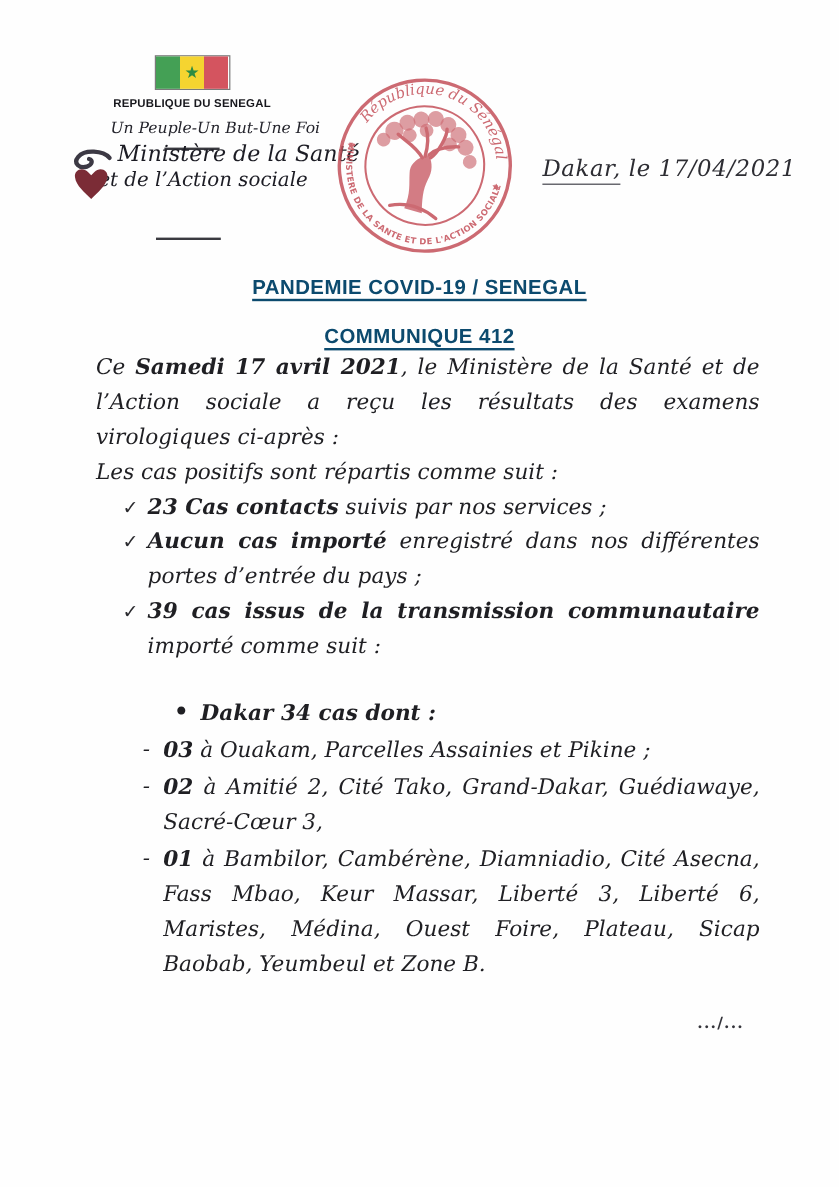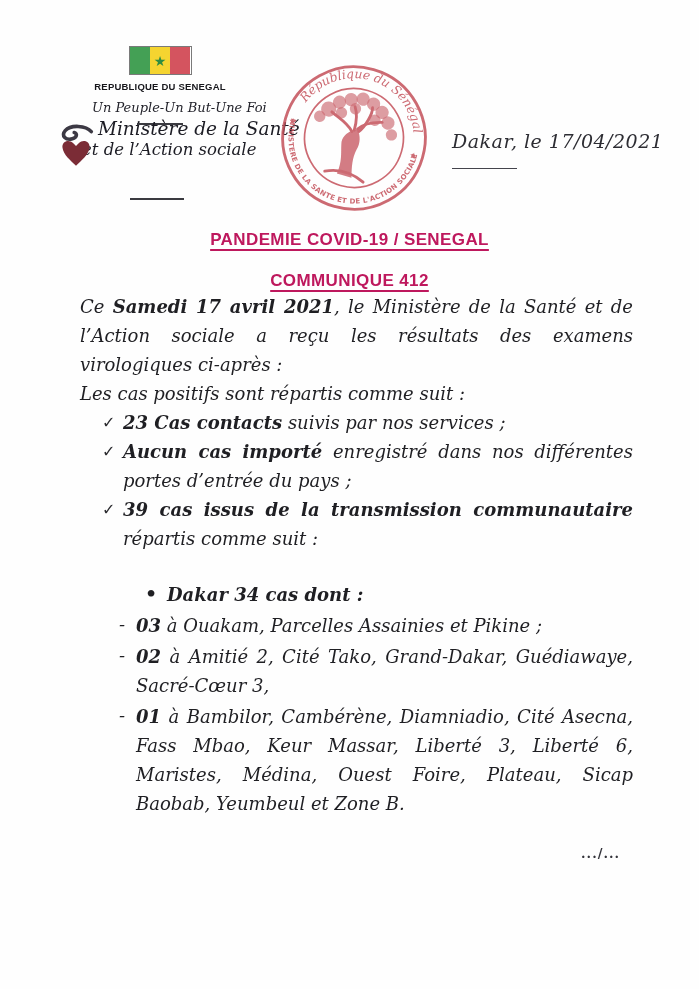--- a/index.html
+++ b/index.html
@@ -33,26 +33,26 @@
 
   
   .seal { position:absolute; left:278px; top:62px; width:152px; height:152px; transform:rotate(16deg); }
   .seal-top { font-family:"DejaVu Serif",serif; font-style:italic; font-size:13px; fill:#c4505a; }
   .seal-bot { font-family:"DejaVu Sans",sans-serif; font-weight:bold; font-size:7.4px; fill:#c4505a; letter-spacing:0.3px; }
   .seal-star { font-size:9px; fill:#c4505a; font-family:"DejaVu Sans",sans-serif; }
 
   
   .dateline { position:absolute; left:452px; top:130px; font-style:italic; font-size:19px;
               color:#2d2d33; letter-spacing:0.5px; white-space:nowrap; }
-  .dateline .place { border-bottom:1.5px solid #44444c; padding-bottom:16px; }
+  .dateline .place { border-bottom:1.5px solid #44444c; padding-bottom:1px; }
 
   
   .title { position:absolute; left:0; width:100%; text-align:center;
            font-family:"Liberation Sans",sans-serif; font-weight:bold; font-size:17px;
-           letter-spacing:0.4px; color:#be185d; text-decoration:underline;
+           letter-spacing:0.4px; color:#0c4a6e; text-decoration:underline;
            text-underline-offset:4px; text-decoration-thickness:1.5px; }
   .title-1 { top:230px; }
   .title-2 { top:271px; }
 
   
   .body-text { position:absolute; top:292px; left:80px; width:553px;
                font-size:18px; line-height:29px; color:#1f1f23;font-style:italic; }
   .para { text-align:justify; }
   b { font-weight:bold; }
 
@@ -161,21 +161,21 @@
       <b>23 Cas contacts</b><span> suivis par nos services ;</span>
     </div>
 
     <div class="li check">
       <span class="marker">✓</span>
       <b>Aucun cas importé</b><span> enregistré dans nos différentes portes d’entrée du pays ;</span>
     </div>
 
     <div class="li check">
       <span class="marker">✓</span>
-      <b>39 cas issus de la transmission communautaire</b><span> répartis comme suit :</span>
+      <b>39 cas issus de la transmission communautaire</b><span> importé comme suit :</span>
     </div>
 
     <div class="li bullet-item">
       <span class="marker">•</span>
       <span>Dakar 34 cas dont :</span>
     </div>
 
     <div class="li dash">
       <span class="marker">-</span>
       <b>03</b><span> à Ouakam, Parcelles Assainies et Pikine ;</span>

